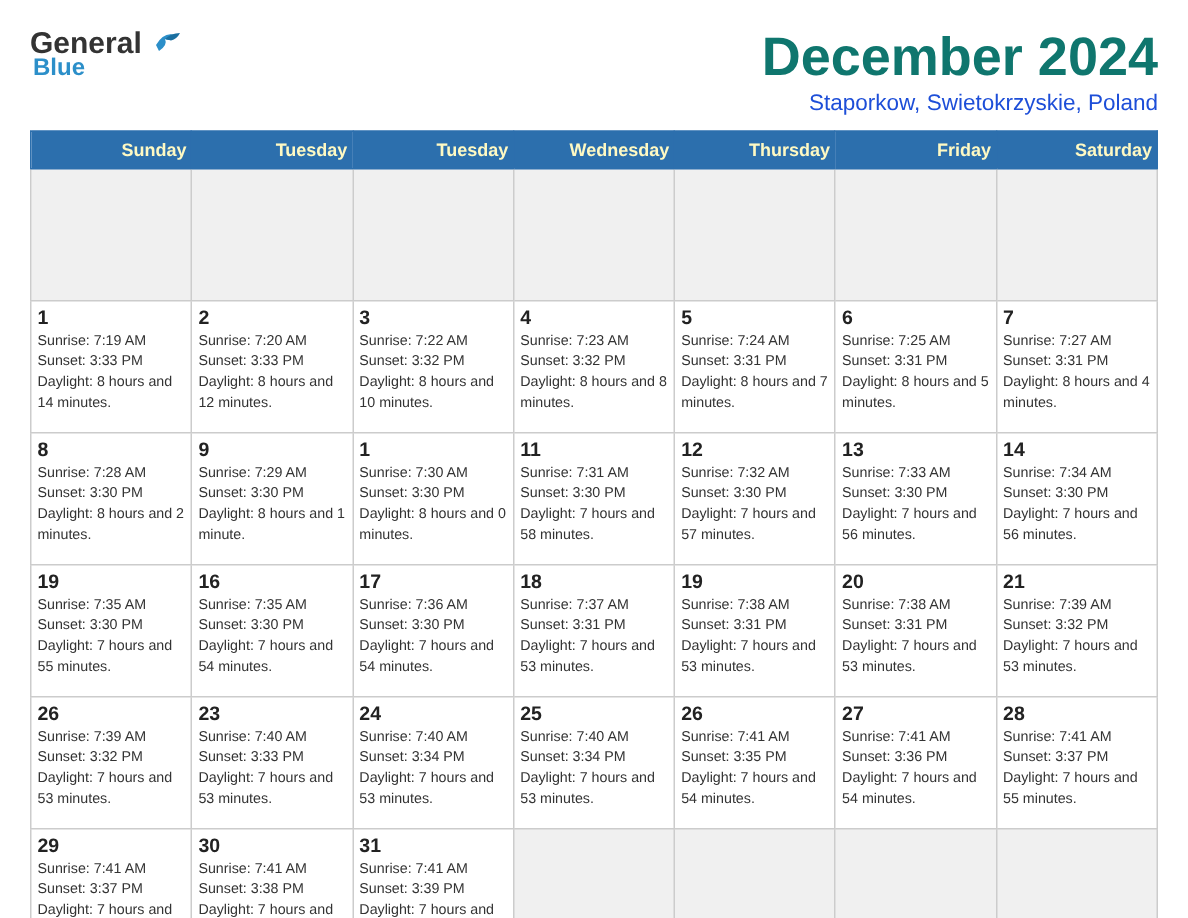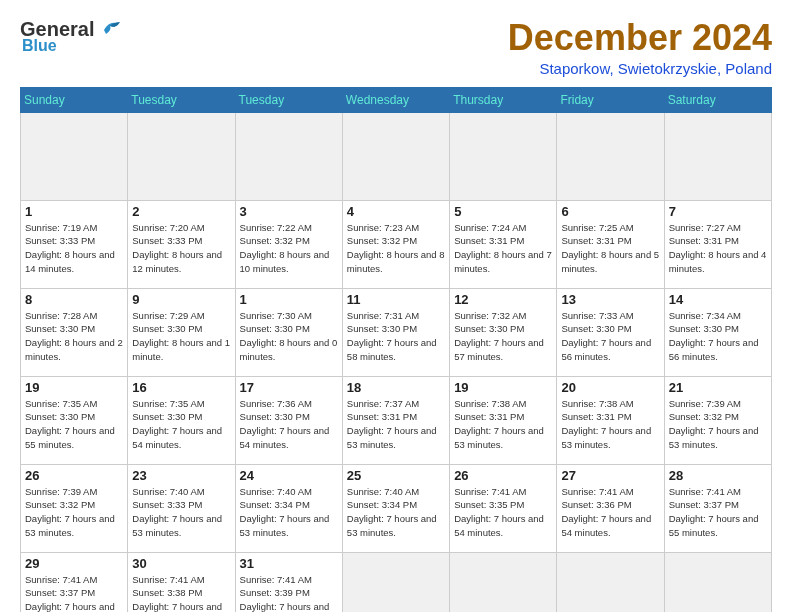--- a/index.html
+++ b/index.html
@@ -25,40 +25,40 @@
       display: flex;
       flex-direction: column;
       align-items: flex-start;
     }
     .title-block {
       text-align: right;
     }
     .main-title {
       font-size: 36px;
       font-weight: bold;
-      color: #a16207;
+      color: #0f766e;
       line-height: 1.1;
     }
     .subtitle {
       font-size: 15px;
       color: #1d4ed8;
       margin-top: 2px;
     }
     .calendar {
       width: 100%;
       border-collapse: collapse;
       font-size: 11px;
     }
     .calendar thead tr th {
       background: #2c6fad;
-      color: #5eead4;
-      text-align: left;
+      color: #fef9c3;
+      text-align: right;
       padding: 5px 3px;
       font-size: 12px;
-      font-weight: normal;
+      font-weight: bold;
       border: 1px solid #2c6fad;
     }
     .calendar tbody tr td {
       border: 1px solid #ccc;
       vertical-align: top;
       padding: 3px 4px;
       width: calc(100% / 7);
       height: 88px;
     }
     .calendar tbody tr td.empty {

